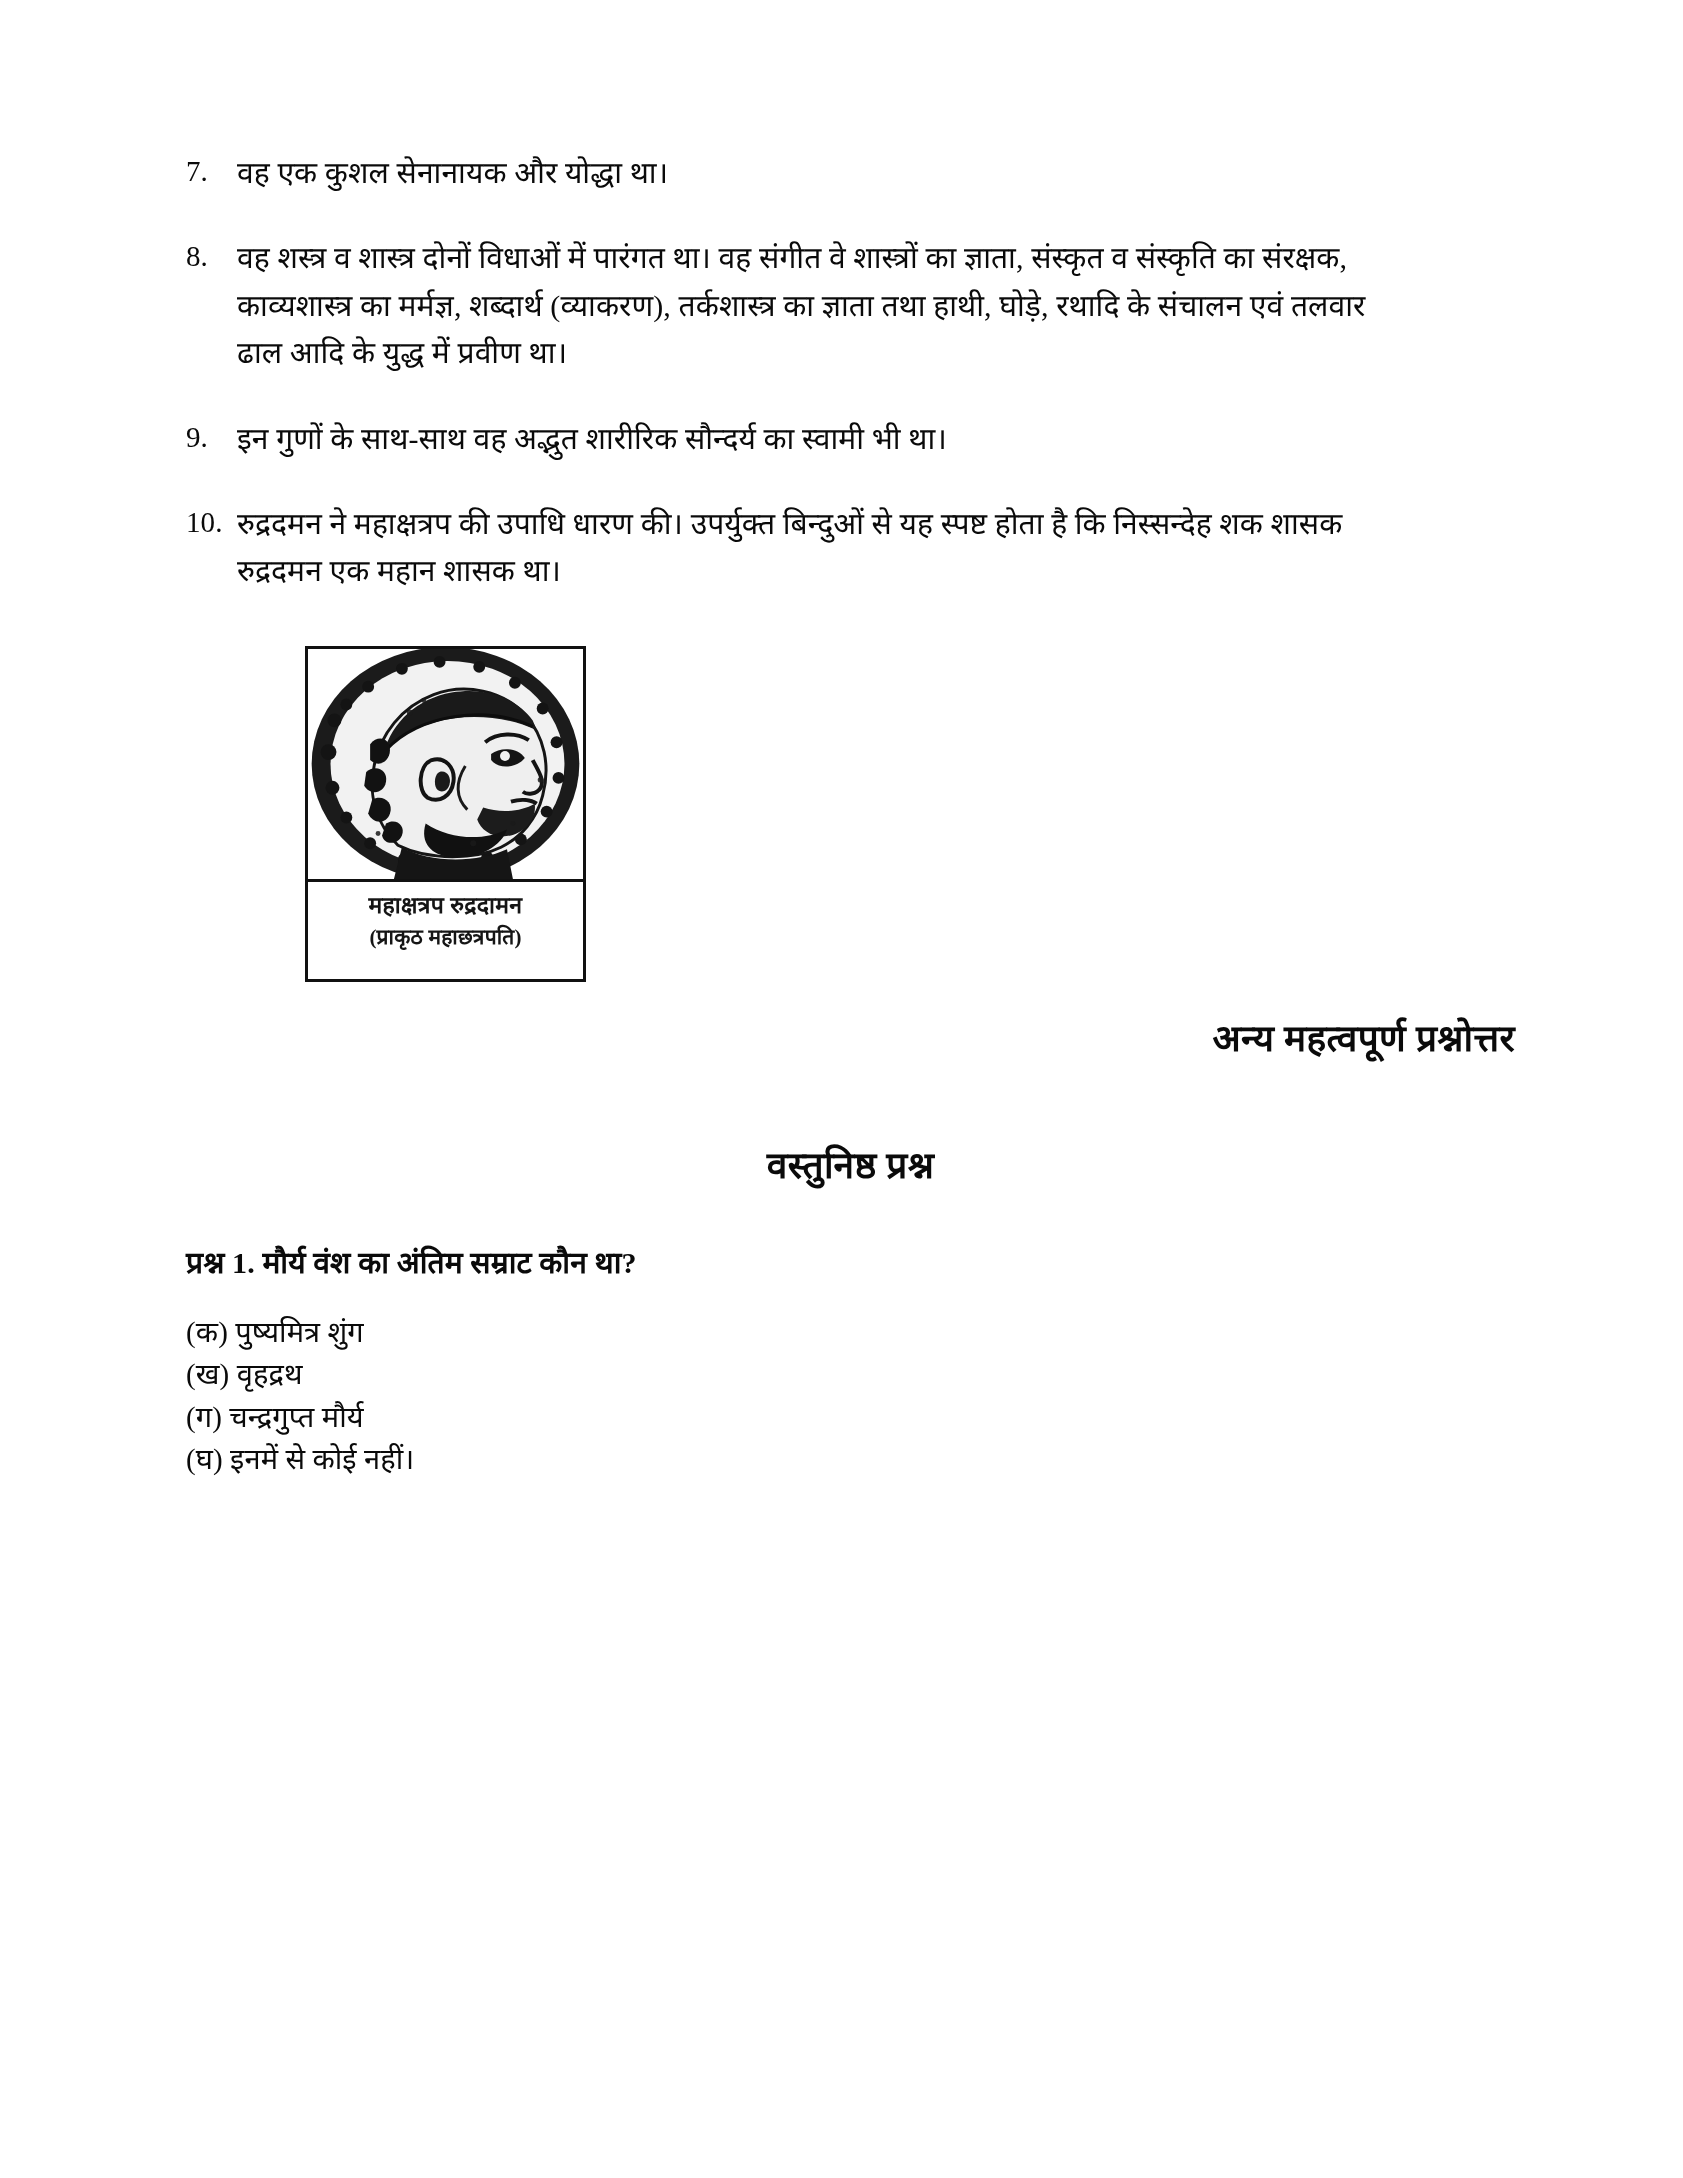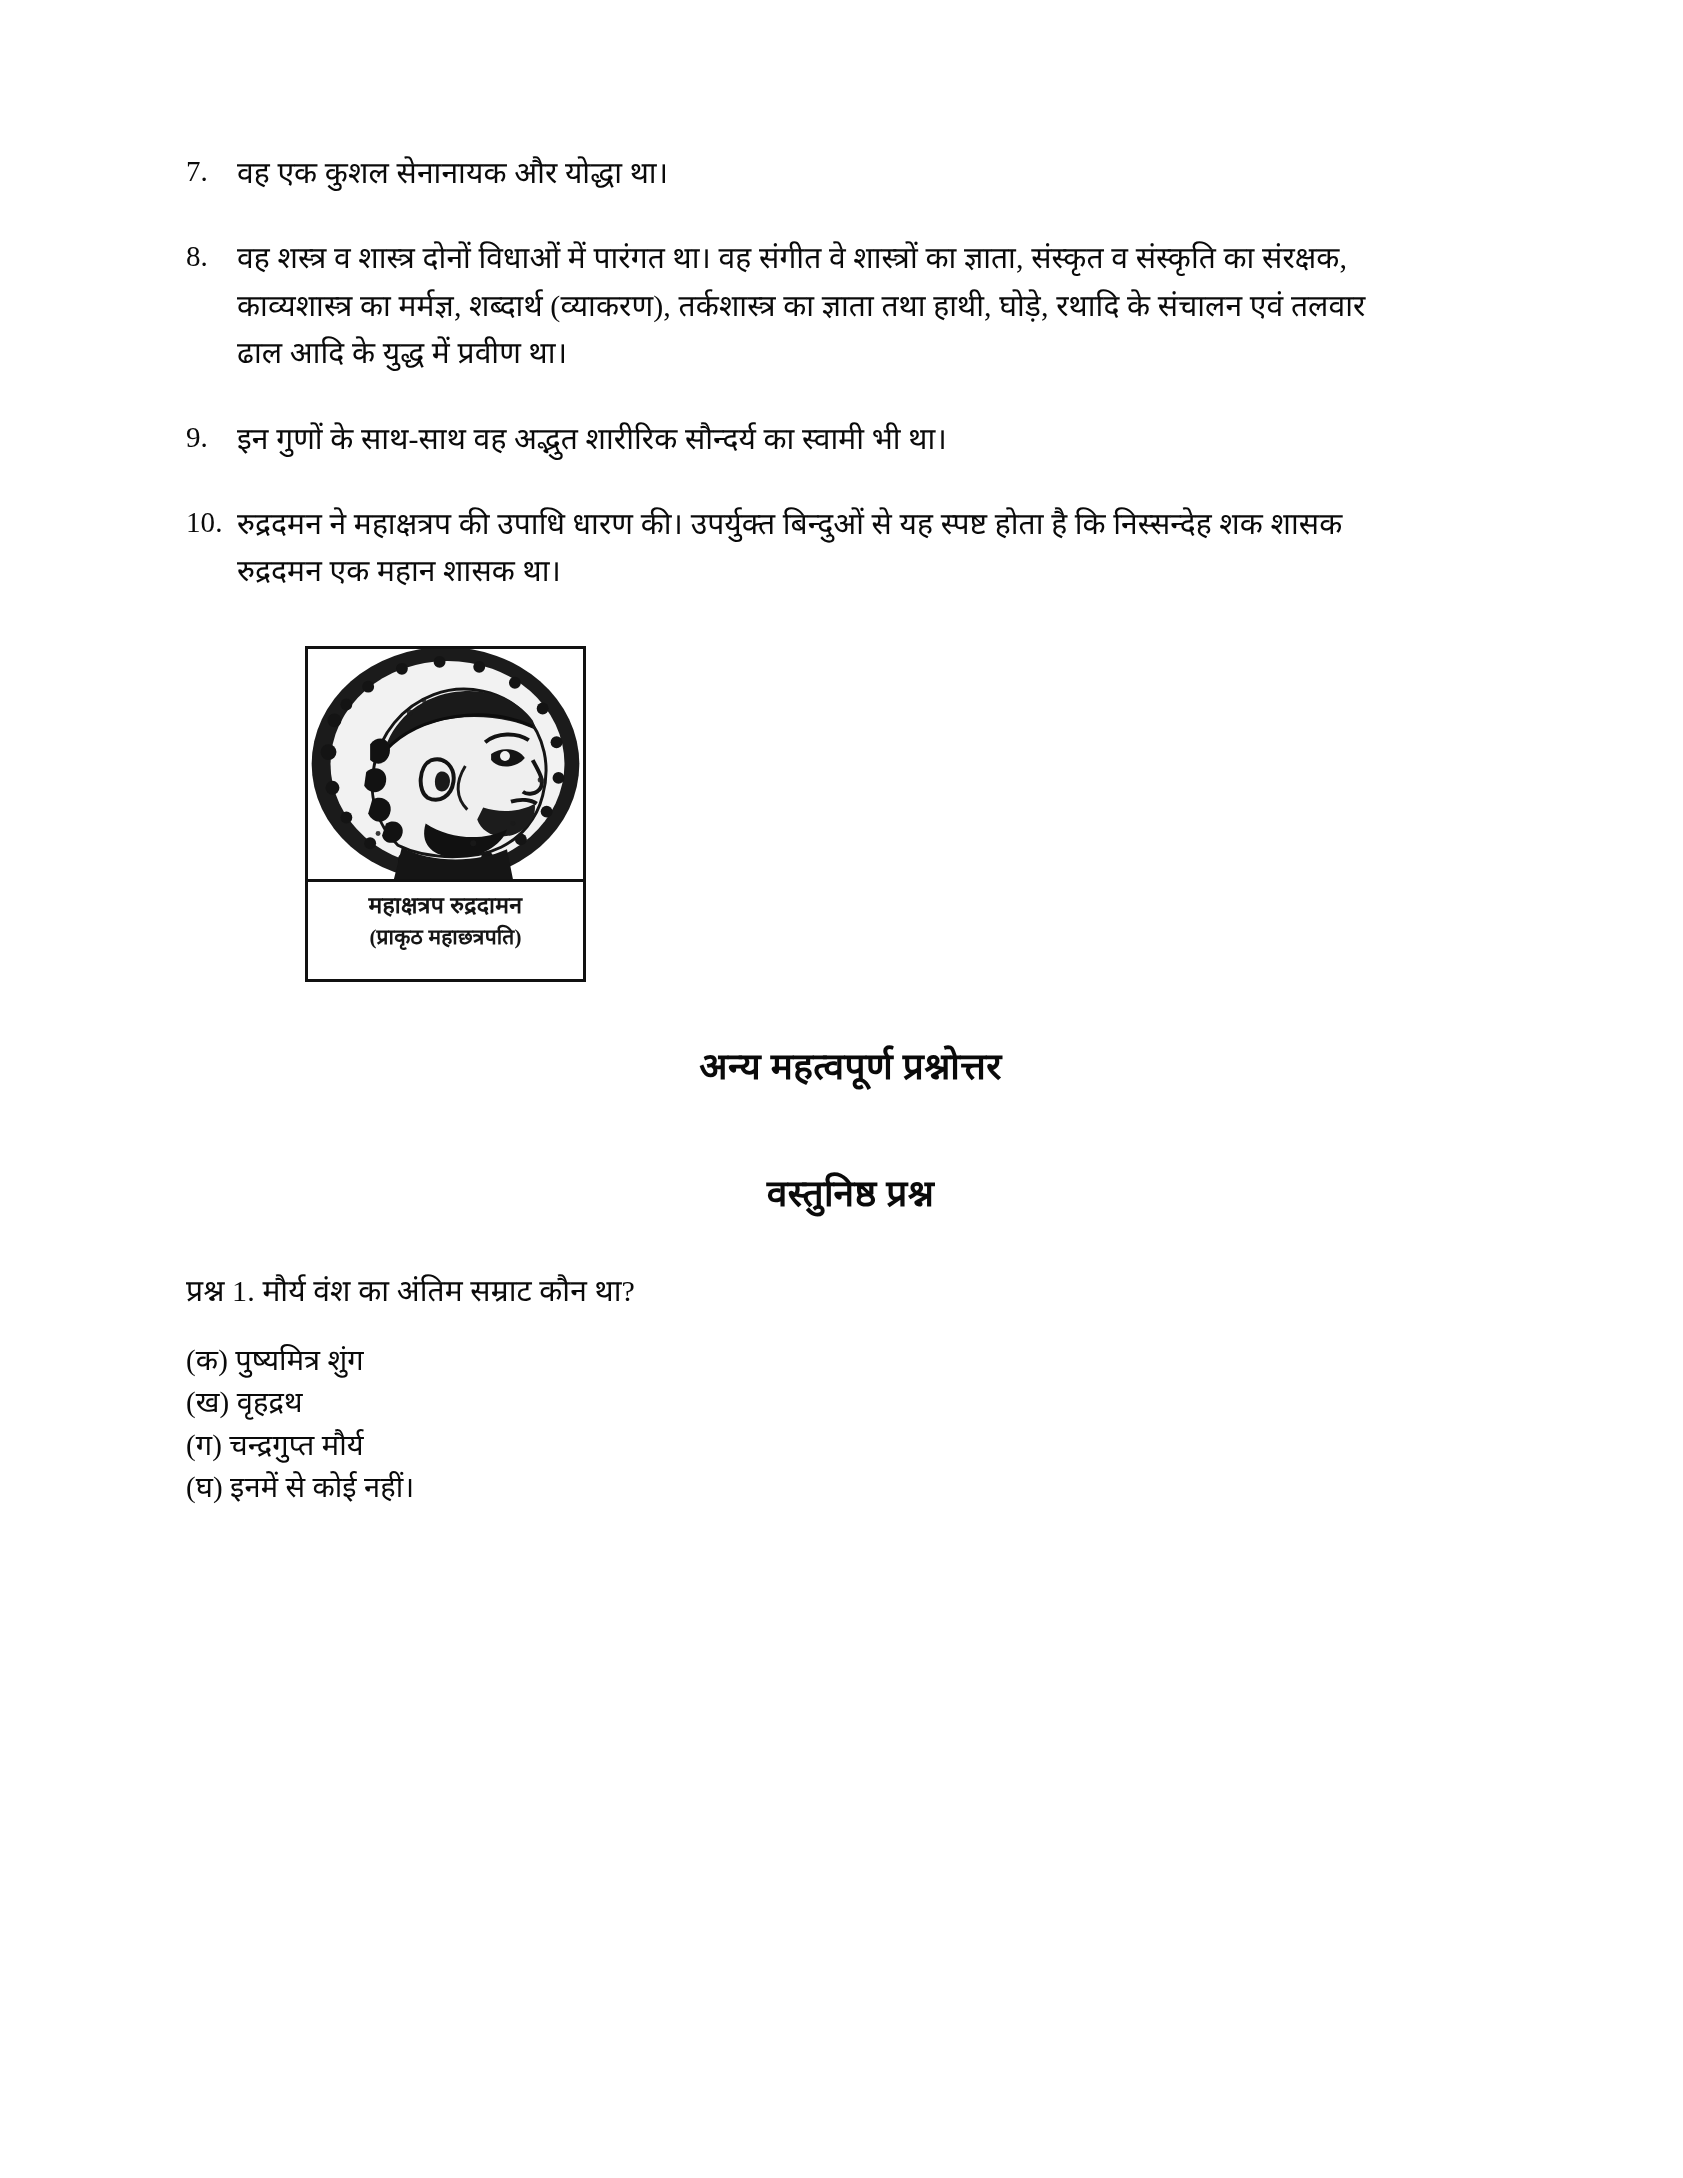--- a/index.html
+++ b/index.html
@@ -93,35 +93,36 @@
     color: #151515;
     margin-top: 2px;
   }
 
   
   .h-center {
     text-align: center;
     font-weight: bold;
   }
   .heading-main {
-    margin-top: 57px;
+    margin-top: 29px;
     font-size: 37px;
     letter-spacing: 0.4px;
+    text-align: right;
   }
   .heading-sub {
     margin-top: 76px;
     font-size: 37px;
     letter-spacing: 0.4px;
   }
 
   
   .question-block { margin-top: 51px; }
   .question-title {
     font-size: 30px;
-    font-weight: normal;
+    font-weight: bold;
     line-height: 1.5;
     letter-spacing: 0.1px;
   }
   .options {
     margin: 26px 0 0 0;
     padding: 0;
     list-style: none;
   }
   .option {
     font-size: 29px;

